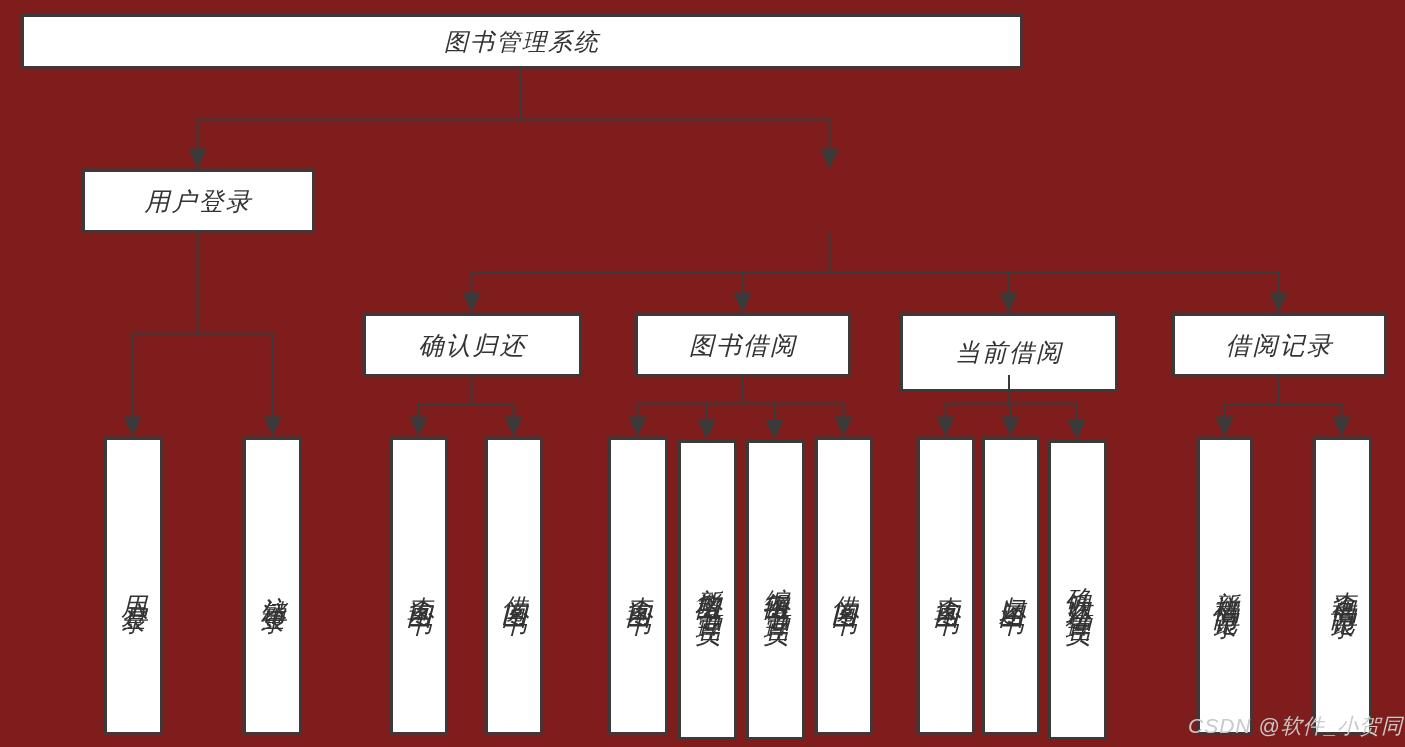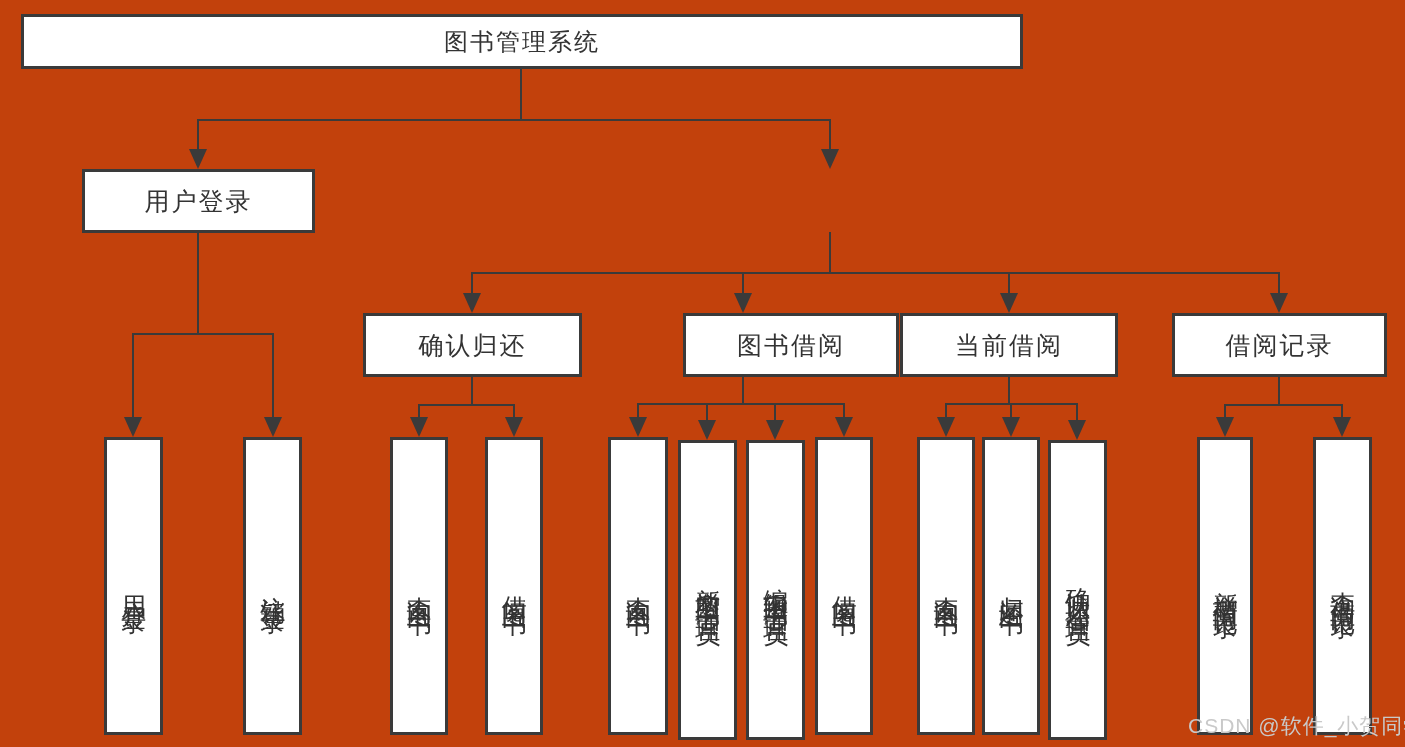--- a/index.html
+++ b/index.html
@@ -1,18 +1,18 @@
 <!DOCTYPE html>
 <html><head>
 <meta charset="utf-8">
 <style>
   html,body { margin:0; padding:0; background:#ffffff; }
   .canvas {
-    position:relative; width:1405px; height:747px; background:#c2410c;
-    font-family:"Liberation Sans","DejaVu Sans",sans-serif; color:#333333; overflow:hidden;
+    position:relative; width:1405px; height:747px; background:#7f1d1d;
+    font-family:"Liberation Sans","DejaVu Sans",sans-serif; color:#333333; overflow:hidden;font-style:italic;
   }
   .box {
     position:absolute; box-sizing:border-box; border:3px solid #3a3a3a; background:#ffffff;
     display:flex; align-items:center; justify-content:center; text-align:center;
   }
   .hnode { font-size:25px; letter-spacing:2px; }
   .rootnode { font-size:24px; letter-spacing:2px; }
   .leaf span {
     writing-mode:vertical-rl; text-orientation:mixed;
     font-size:25px; letter-spacing:5px; line-height:1.1; white-space:nowrap;
@@ -37,24 +37,24 @@
     <span>图书管理系统</span>
   </div>
 
   <div class="box hnode" style="left:82px; top:169px; width:233px; height:64px;">
     <span>用户登录</span>
   </div>
 
   <div class="box hnode" style="left:363px; top:313px; width:219px; height:64px;">
     <span>确认归还</span>
   </div>
-  <div class="box hnode" style="left:635px; top:313px; width:216px; height:64px;margin-left:48px;">
+  <div class="box hnode" style="left:635px; top:313px; width:216px; height:64px;">
     <span>图书借阅</span>
   </div>
-  <div class="box hnode" style="left:900px; top:313px; width:218px; height:64px;">
+  <div class="box hnode" style="left:900px; top:313px; width:218px; height:79px;">
     <span>当前借阅</span>
   </div>
   <div class="box hnode" style="left:1172px; top:313px; width:215px; height:64px;">
     <span>借阅记录</span>
   </div>
 
   <div class="box leaf" style="left:104px; top:437px; width:59px; height:298px;">
     <span>用户登录</span>
   </div>
   <div class="box leaf" style="left:243px; top:437px; width:59px; height:298px;">

